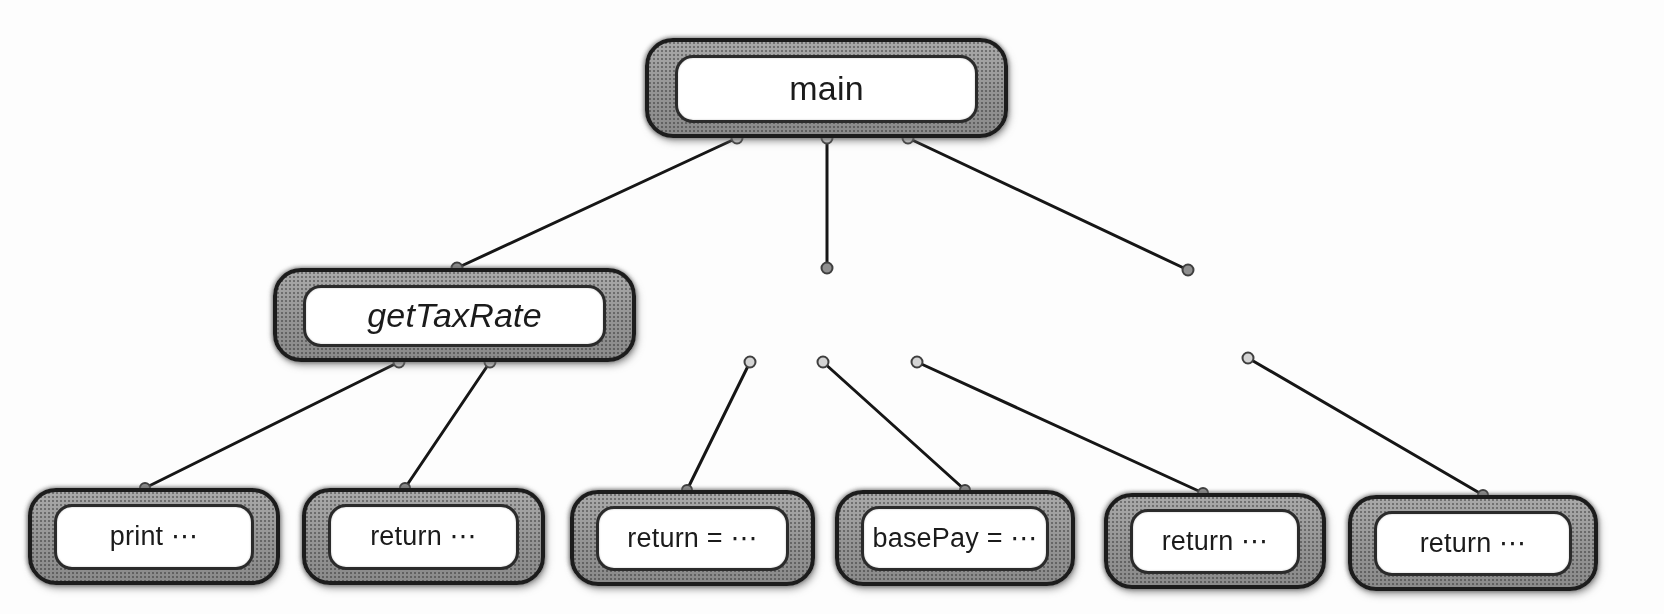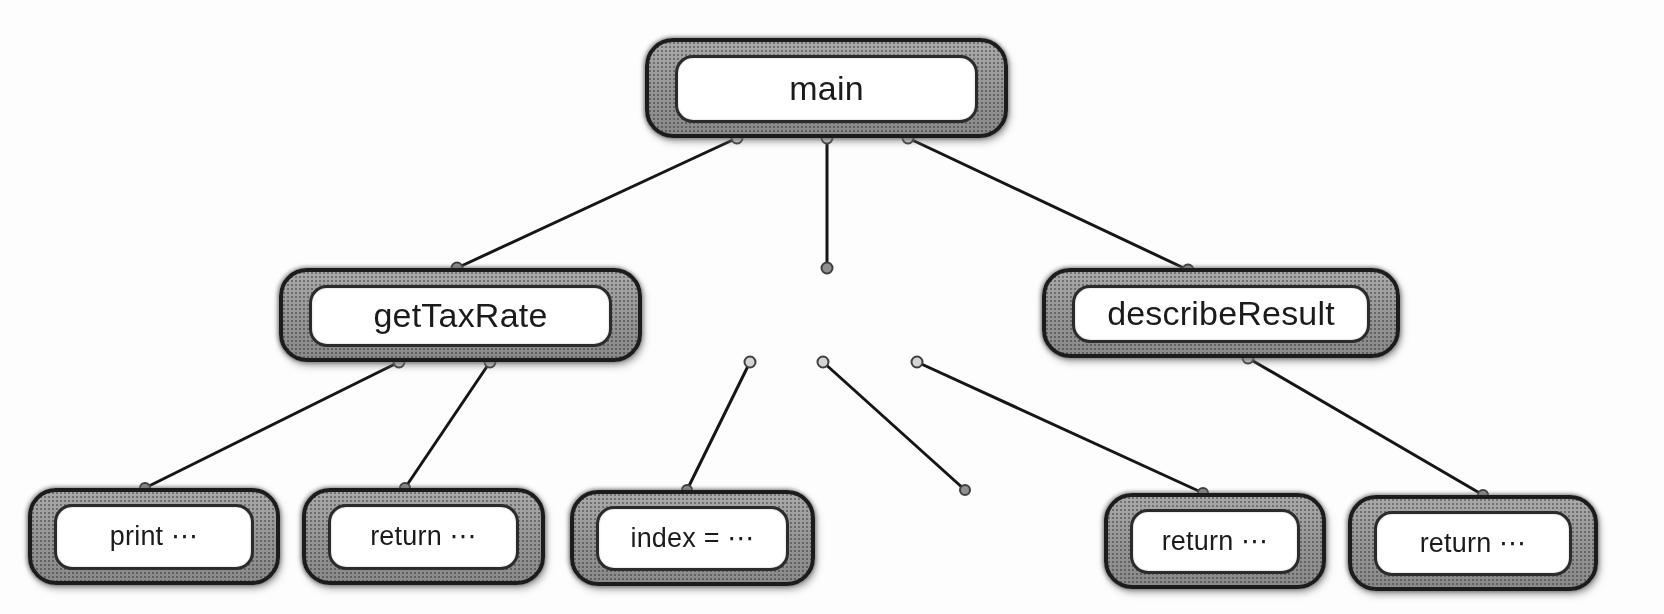--- a/index.html
+++ b/index.html
@@ -106,51 +106,51 @@
       <circle cx="1483" cy="495" r="5" fill="#8f8f8f"></circle>
     </g>
   </svg>
 
   <div class="node" style="left:645px; top:38px; width:363px; height:100px;">
     <div class="inner">
       <span class="lbl">main</span>
     </div>
   </div>
 
-  <div class="node" style="left:279px; top:268px; width:363px; height:94px;">
+  <div class="node" style="left:273px; top:268px; width:363px; height:94px;font-style:italic;">
     <div class="inner">
       <span class="lbl">getTaxRate</span>
     </div>
   </div>
 
 
-  <div class="node" style="left:1042px; top:268px; width:358px; height:90px;">
-    <div class="inner">
-      <span class="lbl">describeResult</span>
-    </div>
-  </div>
 
   <div class="node small" style="left:28px; top:488px; width:252px; height:97px;">
     <div class="inner">
       <span class="lbl">print ⋯</span>
     </div>
   </div>
 
   <div class="node small" style="left:302px; top:488px; width:243px; height:97px;">
     <div class="inner">
       <span class="lbl">return ⋯</span>
     </div>
   </div>
 
   <div class="node small" style="left:570px; top:490px; width:245px; height:96px;">
     <div class="inner">
-      <span class="lbl">index = ⋯</span>
+      <span class="lbl">return = ⋯</span>
     </div>
   </div>
 
+  <div class="node small" style="left:835px; top:490px; width:240px; height:96px;">
+    <div class="inner">
+      <span class="lbl">basePay = ⋯</span>
+    </div>
+  </div>
 
   <div class="node small" style="left:1104px; top:493px; width:222px; height:96px;">
     <div class="inner">
       <span class="lbl">return ⋯</span>
     </div>
   </div>
 
   <div class="node small" style="left:1348px; top:495px; width:250px; height:96px;">
     <div class="inner">
       <span class="lbl">return ⋯</span>

